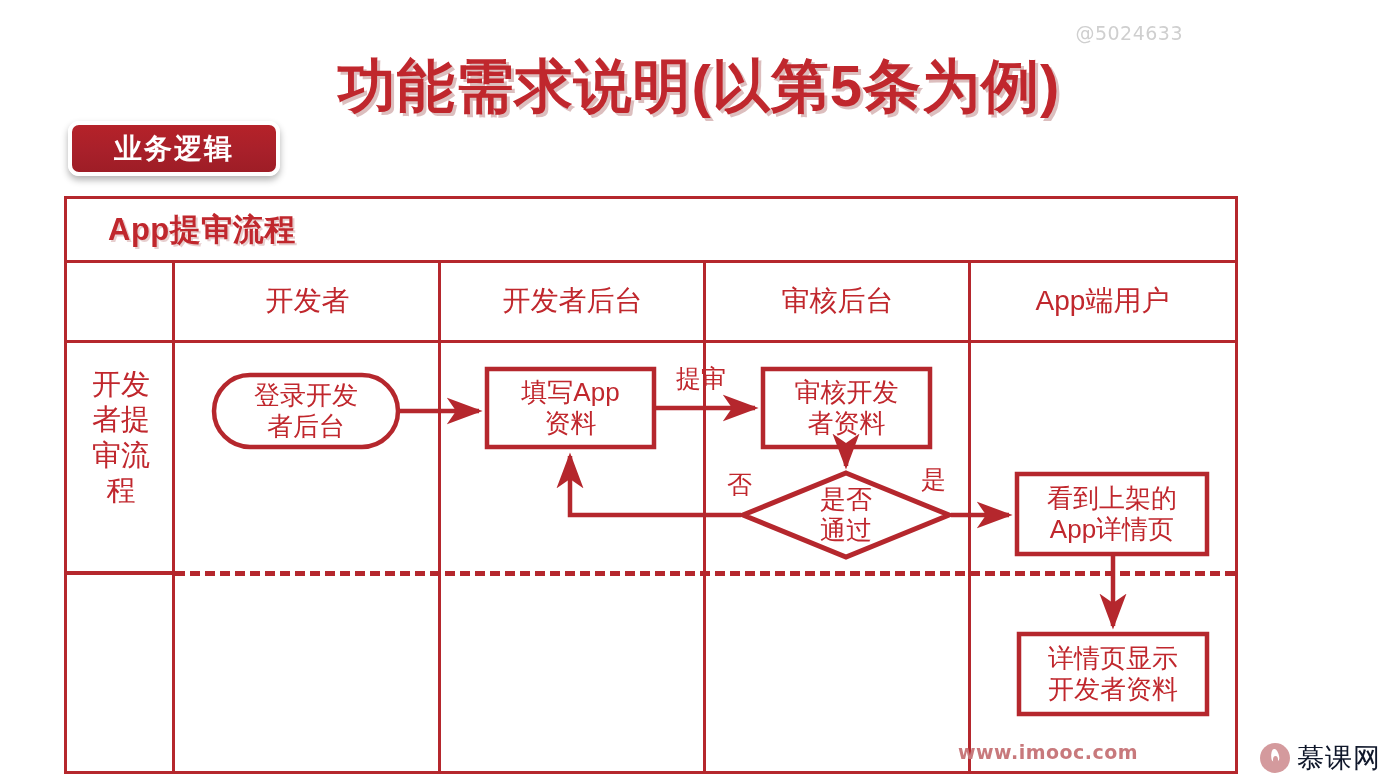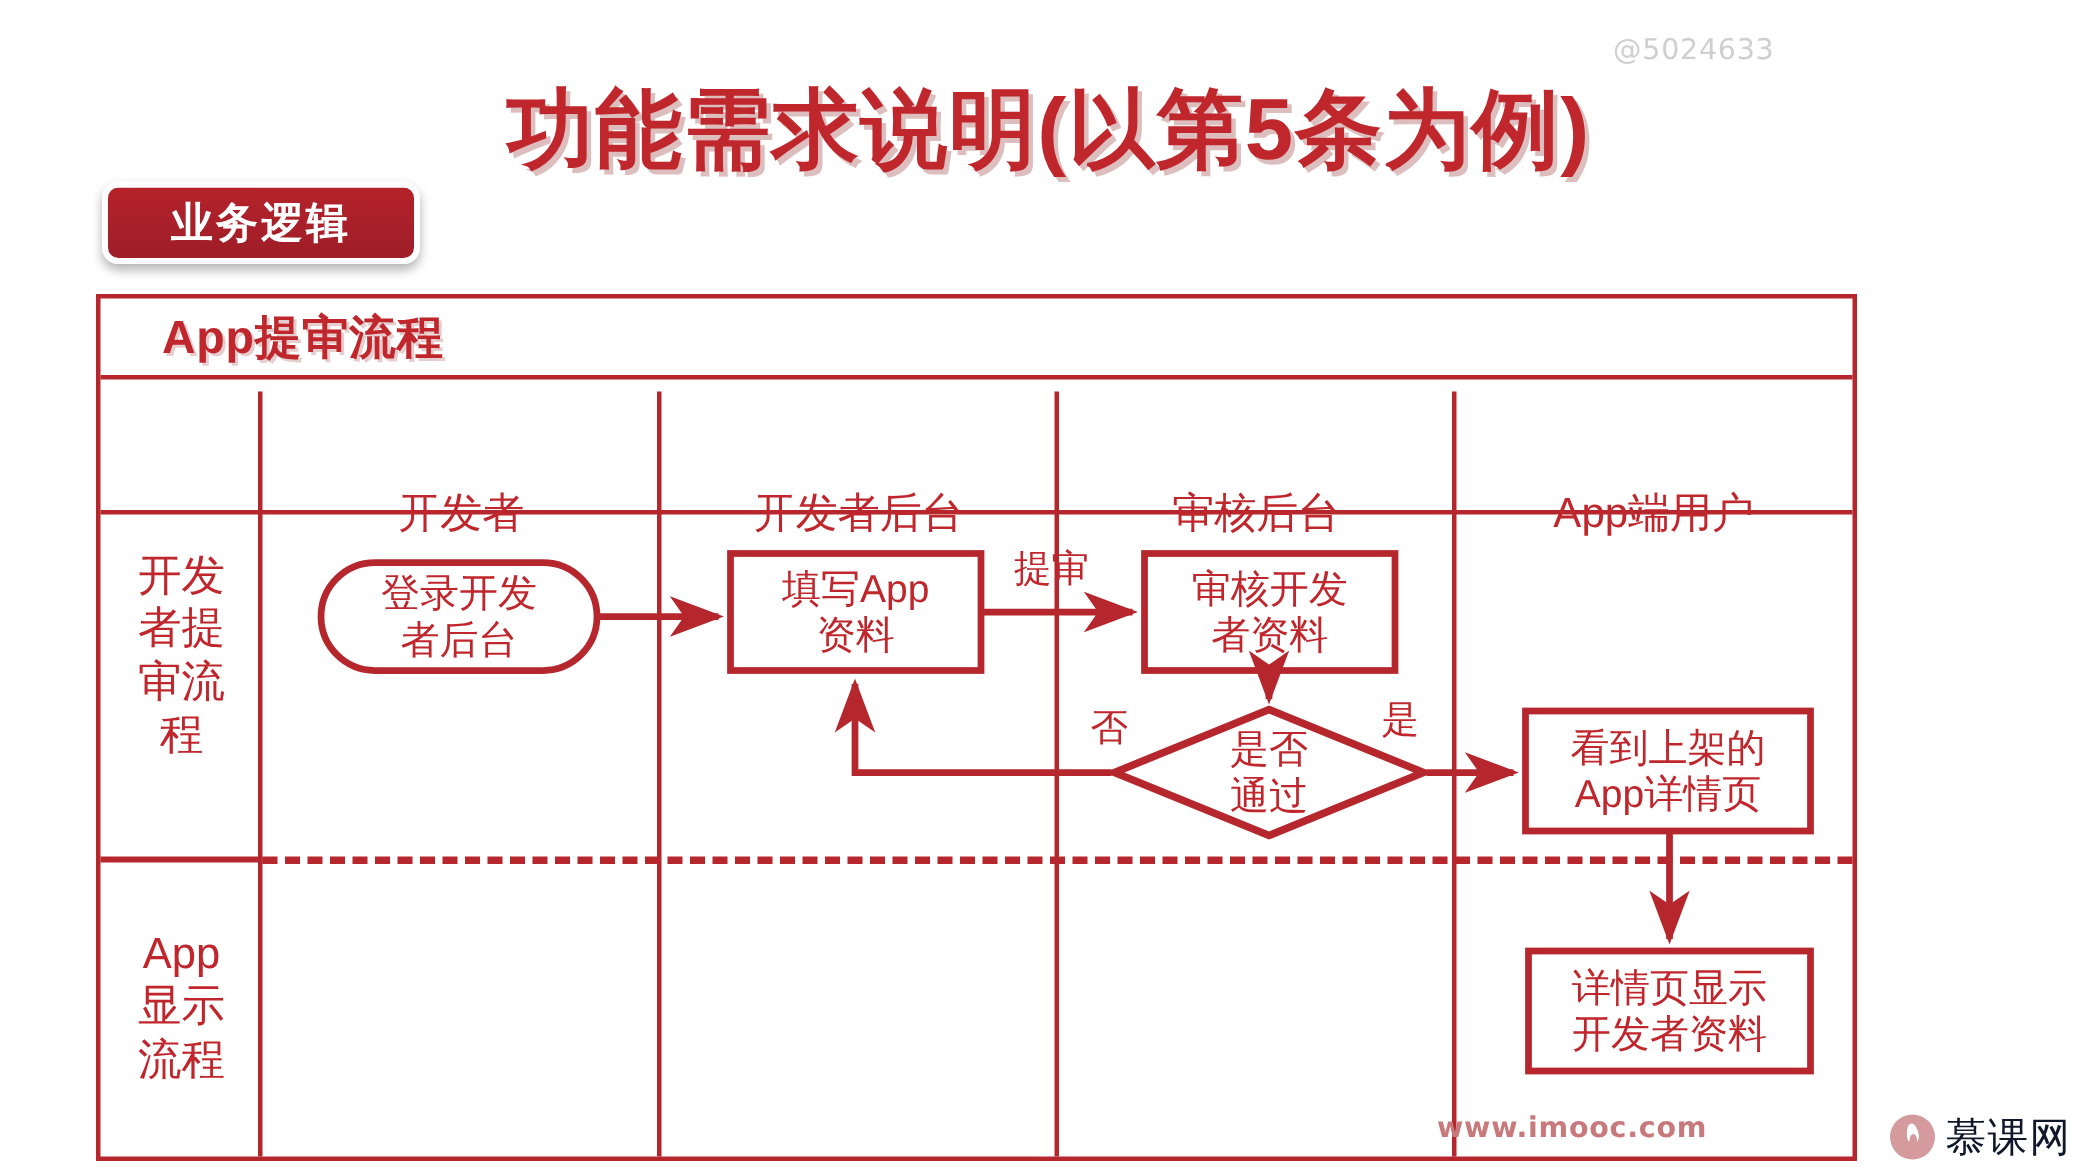--- a/index.html
+++ b/index.html
@@ -82,42 +82,41 @@
   
   :root { }
   .table {
     position: absolute;
     left: 64px; top: 196px;
     width: 1174px; height: 578px;
     box-sizing: border-box;
     border: 3px solid #b5272d;
   }
   .tbl-title {
-    position: absolute; left: 0; top: 0; width: 100%; height: 54px;
+    position: absolute; left: 0; top: 0; width: 100%; height: 64px;
     border-bottom: 3px solid #b5272d;
     box-sizing: border-box;
     display: flex; align-items: center;
   }
   .tbl-title span {
     margin-left: 41px;
     font-size: 31px; font-weight: bold; color: #c0272d;
     text-shadow: 2px 2px 0 rgba(160,60,60,0.25);
     letter-spacing: 0.5px;
   }
   .tbl-head {
     position: absolute; left: 0; top: 62px; width: 100%; height: 82px;
     border-bottom: 3px solid #b5272d;
     box-sizing: border-box;
   }
   .hcell {
     position: absolute; top: 0; height: 100%;
     display: flex; align-items: center; justify-content: center;
     font-size: 28px; color: #c0272d;
     box-sizing: border-box;
-    margin-top: 41px;
   }
 
   
   .vline {
     position: absolute; top: 62px; width: 3px; bottom: 0;
     background: #b5272d;
   }
   
   .row-div-solid {
     position: absolute; left: 0; width: 108px; height: 4px;
@@ -182,21 +181,20 @@
 
   <div class="vline" style="left:105px;"></div>
   <div class="vline" style="left:371px;"></div>
   <div class="vline" style="left:636px;"></div>
   <div class="vline" style="left:901px;"></div>
 
   <div class="row-div-solid"></div>
   <div class="row-div-dash"></div>
 
   <div class="rowlabel" id="rowlabel-1" style="word-break: break-all; padding: 0px 14px; box-sizing: border-box;">开发者提审流程</div>
-  <div class="rowlabel" id="rowlabel-2" style="word-break: break-all; padding: 0px 14px; box-sizing: border-box;">App显示流程</div>
 </div>
 
 <svg class="flow" viewBox="0 0 1398 779">
   <defs>
     <marker id="arrow" markerWidth="9" markerHeight="9" refX="7.2" refY="3.2" orient="auto" markerUnits="strokeWidth">
       <path d="M0,0.2 L8,3.2 L0,6.2 L2.1,3.2 z" fill="#b5272d"></path>
     </marker>
   </defs>
 
   <rect x="214" y="375" width="184" height="72" rx="36" ry="36" fill="#ffffff" stroke="#b5272d" stroke-width="4.5"></rect>

